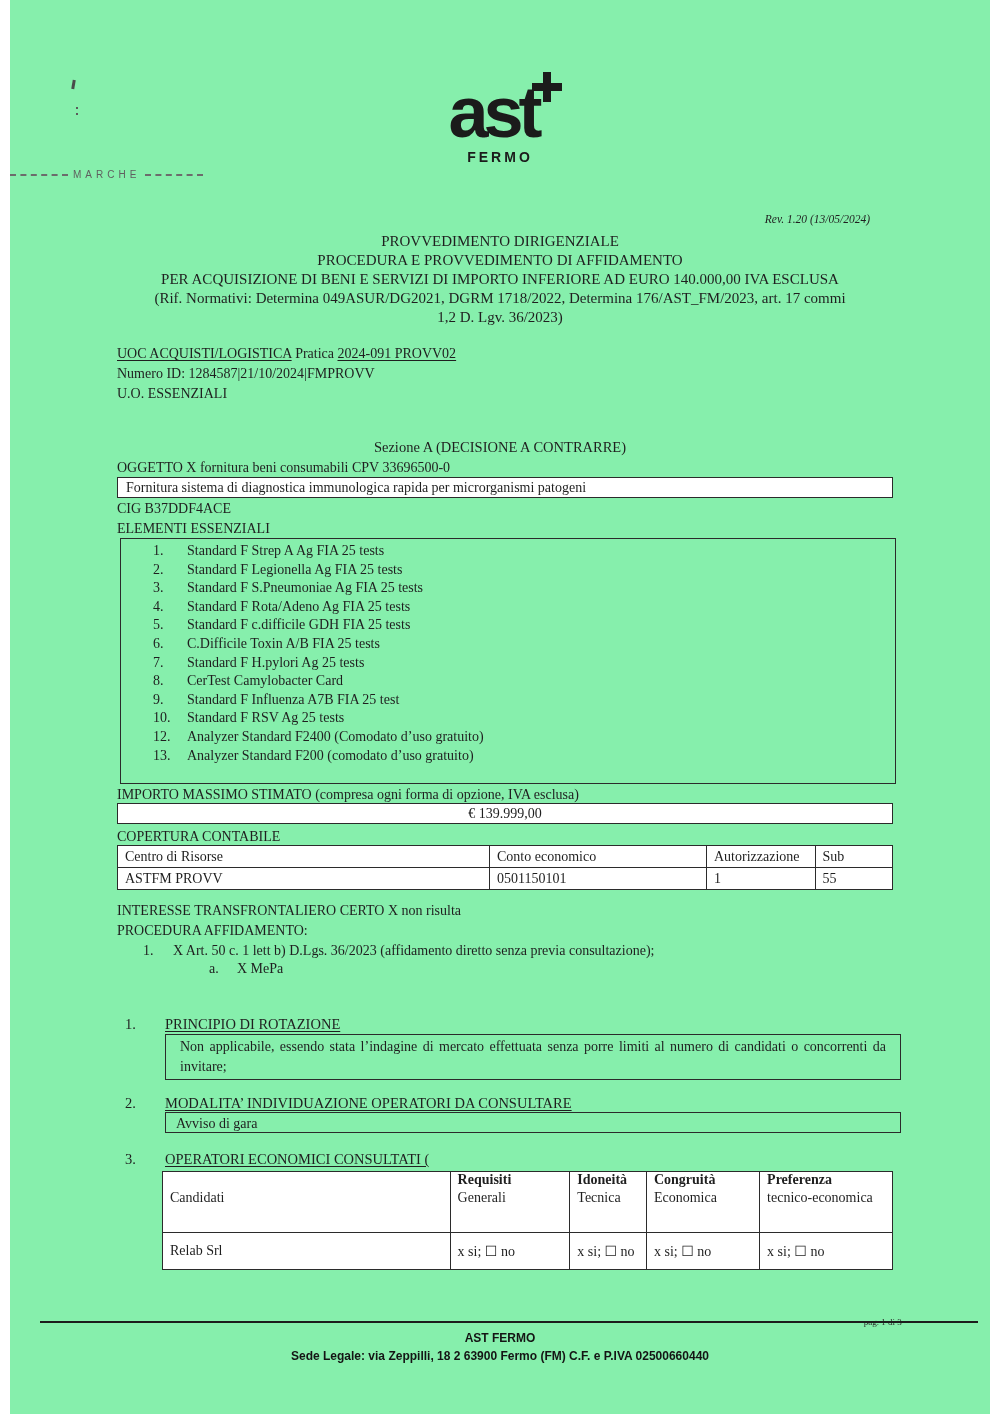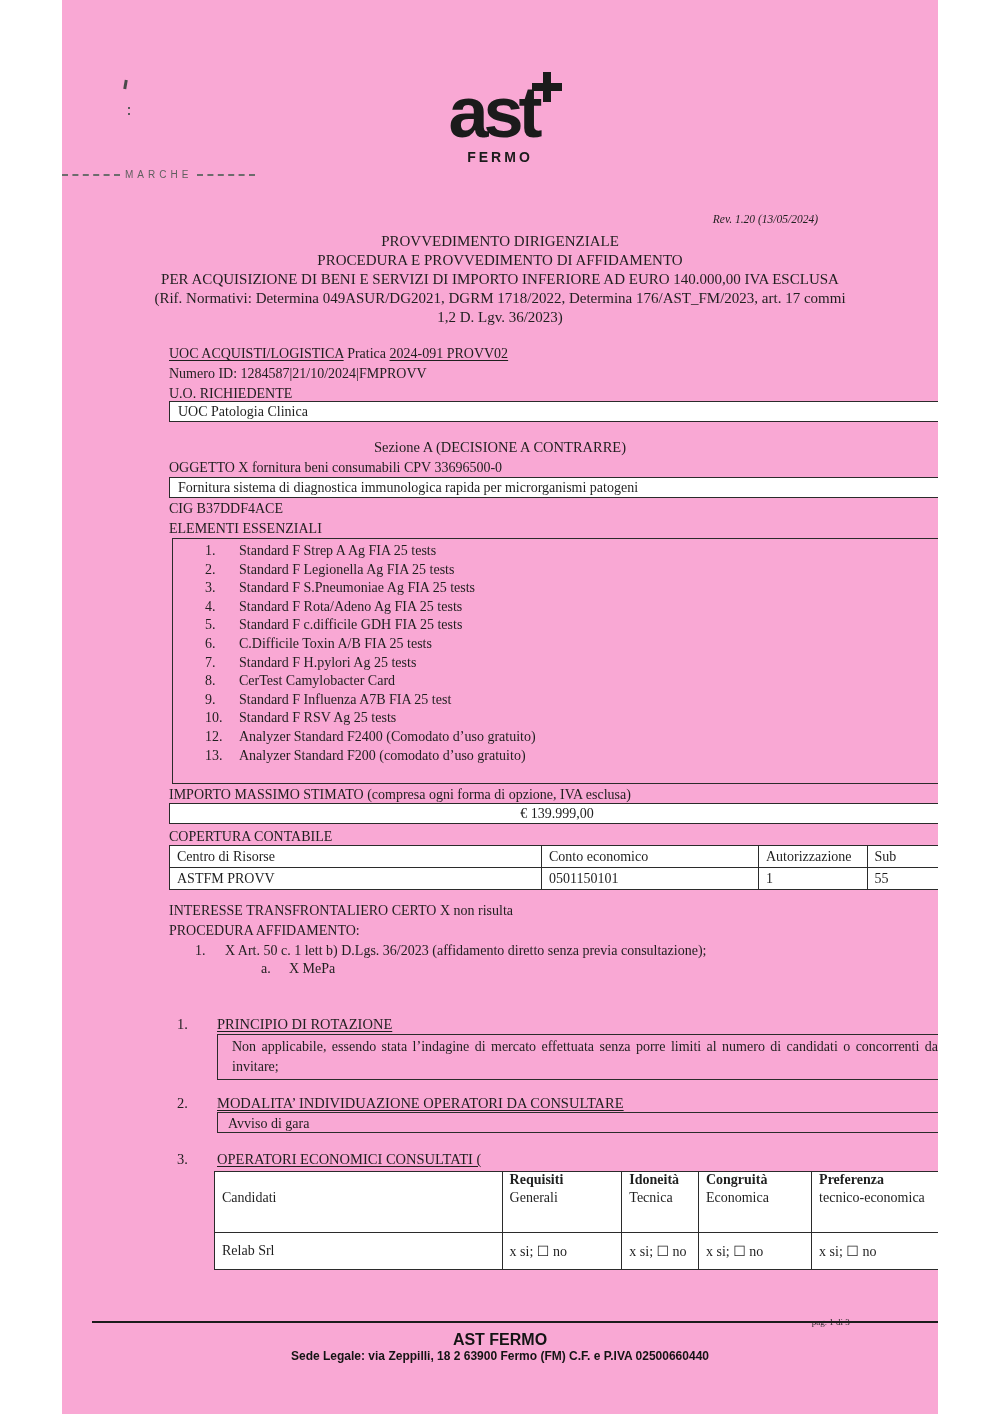--- a/index.html
+++ b/index.html
@@ -1,18 +1,18 @@
 <!DOCTYPE html>
 <html><head>
 <meta charset="utf-8">
 <style>
   html,body { margin:0; padding:0; background:#ffffff; }
   #page {
-    position:relative; width:876px; height:1414px; margin:0 auto;
-    background:#f9a8d4; overflow:hidden;
+    position:relative; width:980px; height:1414px; margin:0 auto;
+    background:#86efac; overflow:hidden;
     font-family:"Liberation Serif", serif; color:#1f1f1f;
   }
 
   
   .artifact-a { position:absolute; left:62px; top:80px; width:3px; height:9px; background:#4a4a4a; transform:rotate(10deg); }
   .artifact-b { position:absolute; left:66px; top:107px; width:2px; height:2px; background:#5a5a5a; box-shadow:0 6px 0 #5a5a5a; }
 
   
   .logo { position:absolute; top:84px; left:0; right:0; text-align:center; }
   .logo-word {
@@ -59,21 +59,21 @@
   .sec-box { position:absolute; left:155px; width:736px; box-sizing:border-box; border:1.5px solid #2b2b2b; font-size:14px; line-height:20px; padding:2px 14px; }
   .justify { text-align:justify; }
 
   .op-table { position:absolute; left:152px; top:1171px; width:731px; table-layout:fixed; }
   .op-table th { vertical-align:top; text-align:center; padding-top:8px; height:60px; }
   .op-table .h1 { min-height:18px; margin-bottom:0;font-weight:bold; }
   .op-table td { height:36px; text-align:center; }
 
   .page-indicator { position:absolute; top:1309px; right:83px; font-size:9px; color:#2a2a2a;margin-top:8px; }
   .footer-rule { position:absolute; top:1321px; left:30px; width:938px; height:2px; background:#1c1c1c; }
-  .footer-org { position:absolute; top:1331px; left:0; right:0; text-align:center; font-family:"Liberation Sans", sans-serif; font-weight:700; font-size:16px; color:#141414; }
+  .footer-org { position:absolute; top:1331px; left:0; right:0; text-align:center; font-family:"Liberation Sans", sans-serif; font-weight:700; font-size:12px; color:#141414; }
   .footer-address { position:absolute; top:1349px; left:0; right:0; text-align:center; font-family:"Liberation Sans", sans-serif; font-weight:700; font-size:12px; color:#141414; }
 </style>
 </head>
 <body>
 
 <div id="page">
 
   <div class="artifact-a"></div>
   <div class="artifact-b"></div>
 
@@ -95,22 +95,21 @@
   <div class="title-block">
     <div>PROVVEDIMENTO DIRIGENZIALE</div>
     <div>PROCEDURA E PROVVEDIMENTO DI AFFIDAMENTO</div>
     <div>PER ACQUISIZIONE DI BENI E SERVIZI DI IMPORTO INFERIORE AD EURO 140.000,00 IVA ESCLUSA</div>
     <div>(Rif. Normativi: Determina 049ASUR/DG2021, DGRM 1718/2022, Determina 176/AST_FM/2023, art. 17 commi</div>
     <div>1,2 D. Lgv. 36/2023)</div>
   </div>
 
   <div class="line" style="top:345px;"><span class="u">UOC ACQUISTI/LOGISTICA</span><span style="white-space:pre;"> Pratica </span><span class="u">2024-091 PROVV02</span></div>
   <div class="line" style="top:365px;">Numero ID: 1284587|21/10/2024|FMPROVV</div>
-  <div class="line" style="top:385px;">U.O. RICHIEDENTE</div>
-  <div class="vbox" style="top:401px; height:21px;">UOC Patologia Clinica</div>
+  <div class="line" style="top:385px;">U.O. ESSENZIALI</div>
 
   <div class="center-line" style="top:439px;">Sezione A (DECISIONE A CONTRARRE)</div>
   <div class="line" style="top:459px;">OGGETTO X fornitura beni consumabili CPV 33696500-0</div>
   <div class="vbox" style="top:477px; height:21px;">Fornitura sistema di diagnostica immunologica rapida per microrganismi patogeni</div>
   <div class="line" style="top:500px;">CIG B37DDF4ACE</div>
   <div class="line" style="top:520px;">ELEMENTI ESSENZIALI</div>
 
   <div class="ee-box">
     <div class="ee-row">
         <span class="ee-num">1.</span>

